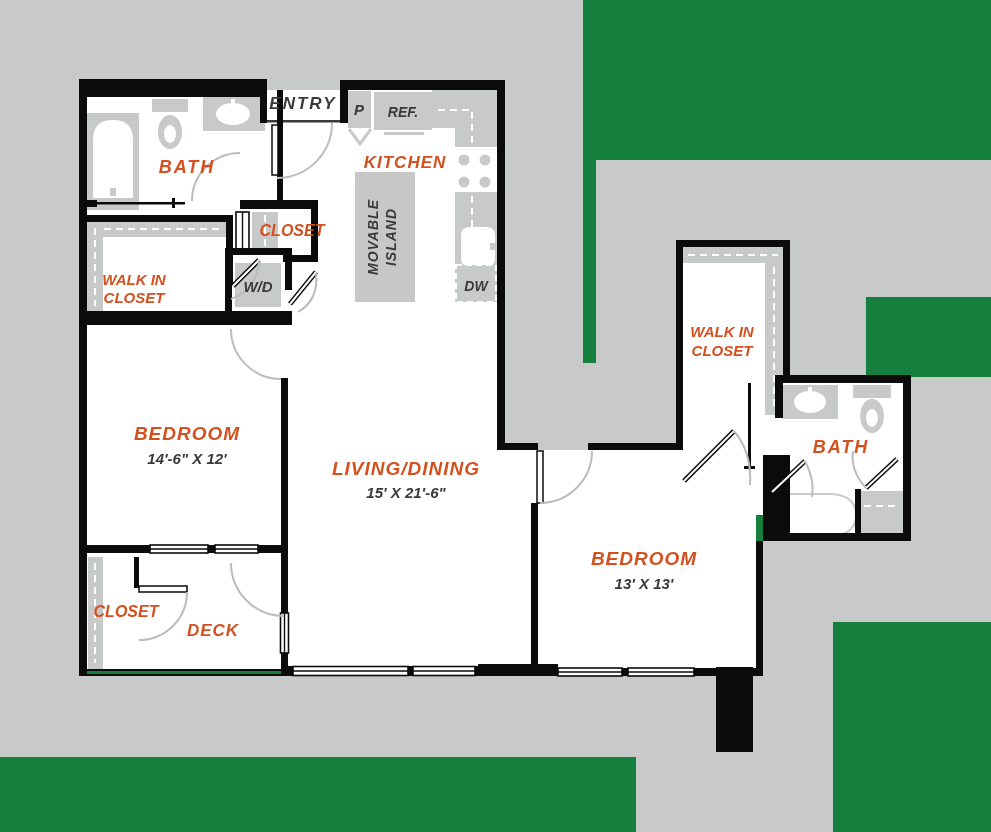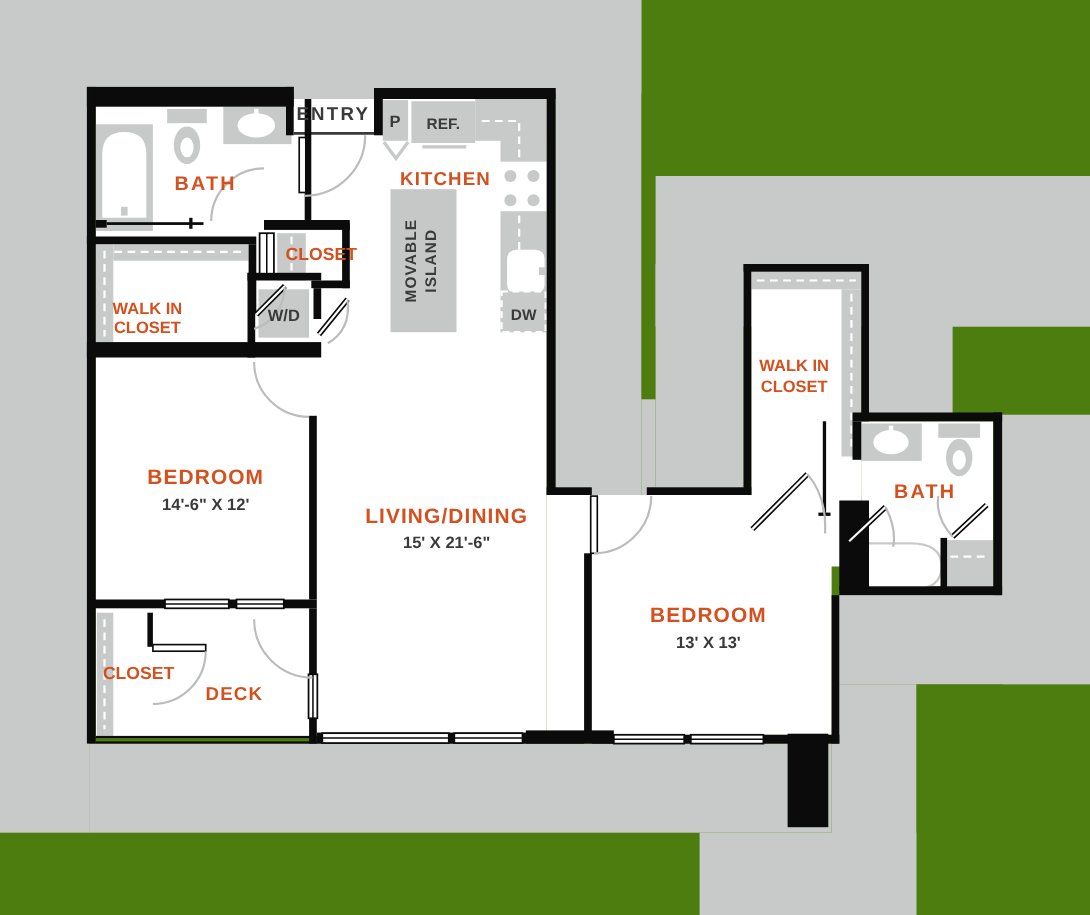--- a/index.html
+++ b/index.html
@@ -1,17 +1,17 @@
 <!DOCTYPE html>
 <html><head>
 <meta charset="utf-8">
 <style>
   html,body{margin:0;padding:0;background:#ffffff;}
-  #stage{position:relative;width:991px;height:832px;background:#4d7c0f;overflow:hidden;
-         font-family:"Liberation Sans", sans-serif;}
+  #stage{position:relative;width:991px;height:832px;background:#15803d;overflow:hidden;
+         font-family:"Liberation Sans", sans-serif;font-style:italic;}
   svg text{font-family:"Liberation Sans", sans-serif;font-weight:bold;}
   .lbl-orange{fill:#d4501e;}
   .lbl-dark{fill:#3a3a3a;}
   .arc{fill:none;stroke:#bcbcbc;stroke-width:2;}
   .leafline-b{stroke:#0b0b0b;stroke-width:5;}
   .leafline-w{stroke:#ffffff;stroke-width:2;}
   .shelf-dash{stroke:#ffffff;stroke-width:2;stroke-dasharray:7 5;fill:none;}
   .win{fill:#ffffff;stroke:#0b0b0b;stroke-width:1.6;}
   .winline{stroke:#0b0b0b;stroke-width:1.4;}
 </style>

